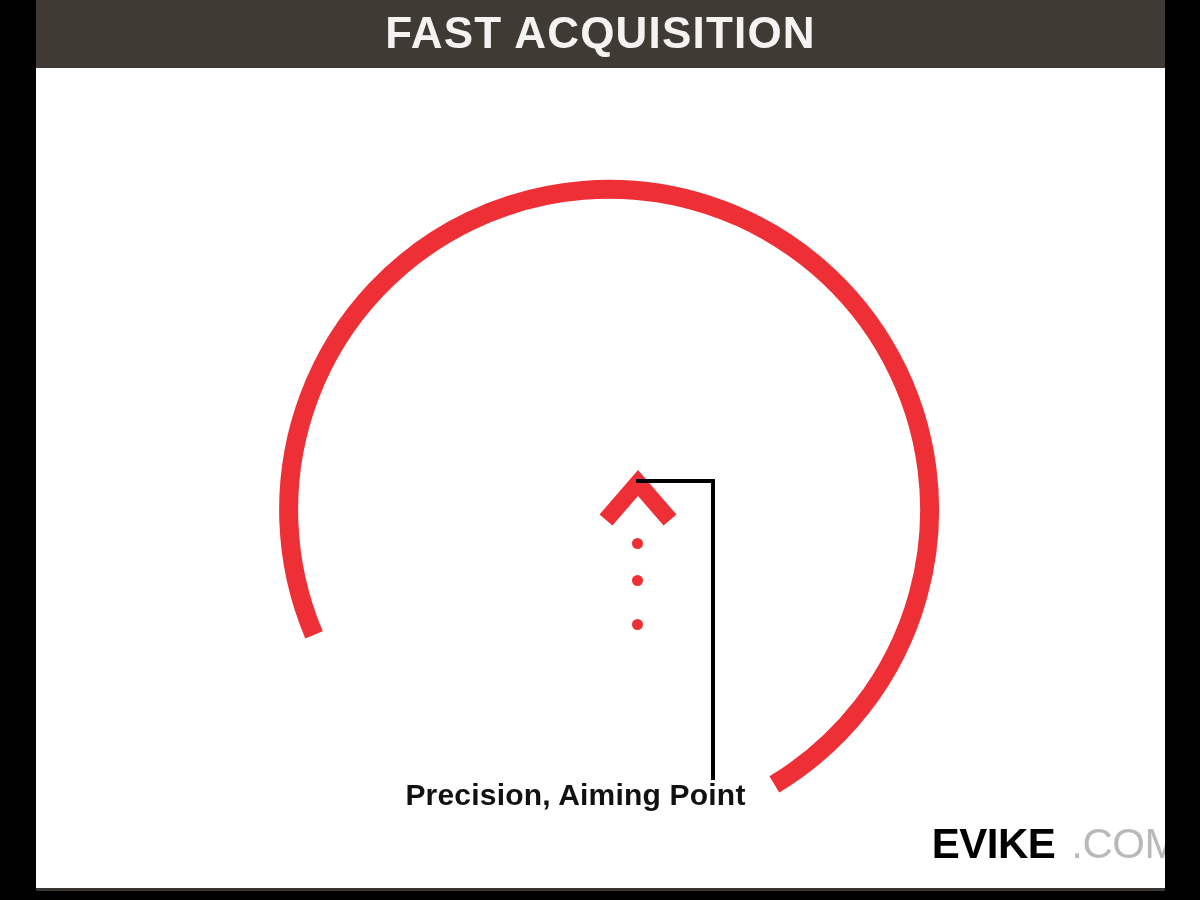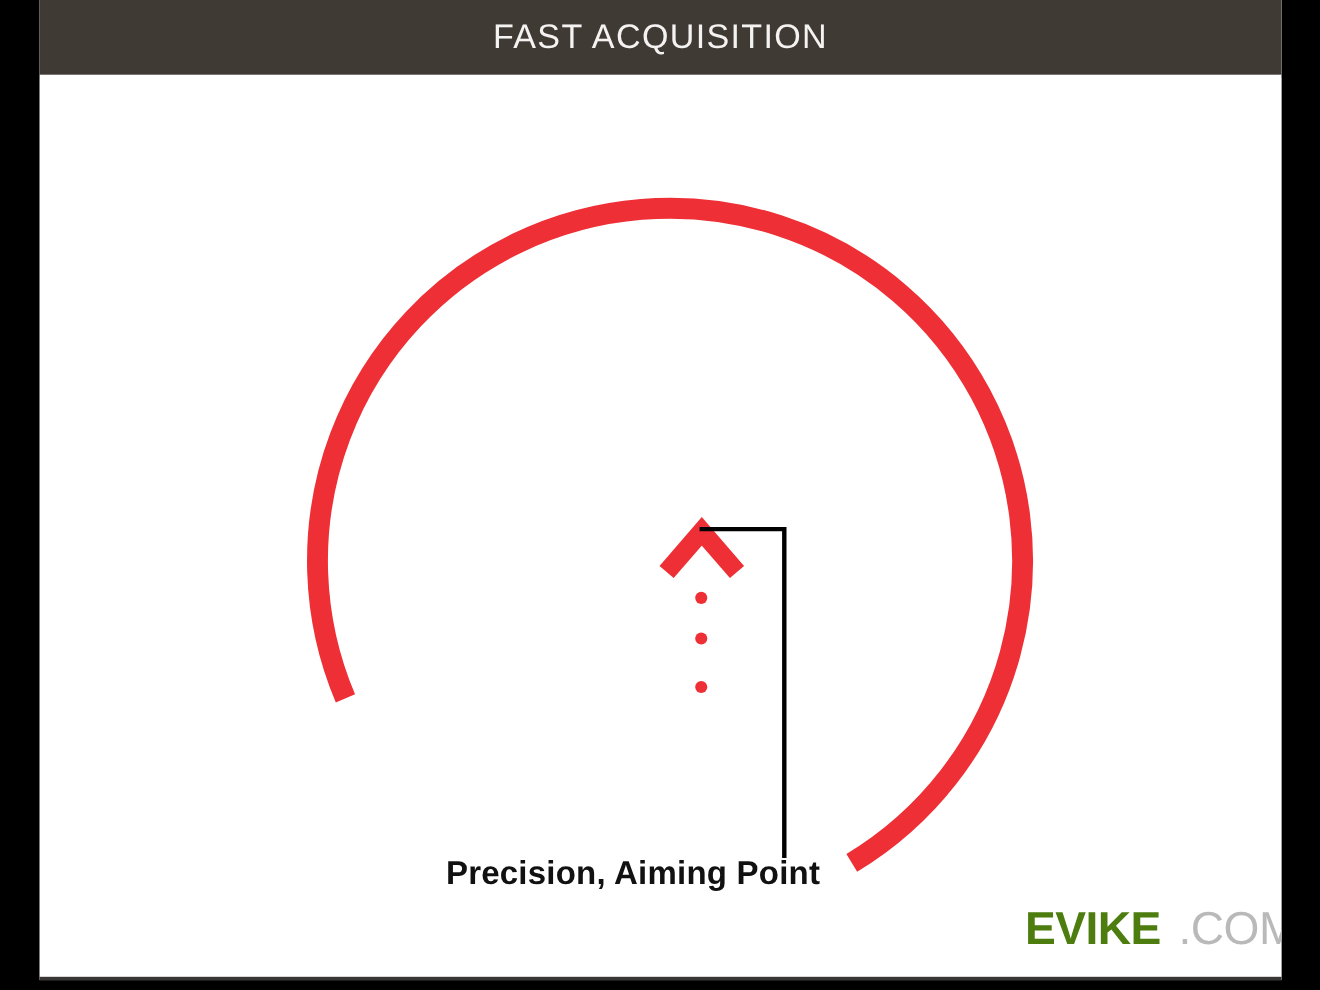--- a/index.html
+++ b/index.html
@@ -49,22 +49,22 @@
     position: absolute;
     left: 0;
     top: 68px;
     width: 1129px;
     height: 3px;
     background: #2a2623;
   }
   #title-text {
     color: #f4f3f1;
     font-family: "Liberation Sans", sans-serif;
-    font-size: 31px;
-    font-weight: 400;
+    font-size: 44px;
+    font-weight: 700;
     letter-spacing: 1.2px;
     line-height: 1;
     white-space: nowrap;
     margin-top: -2px;
   }
 
   
   #diagram {
     position: absolute;
     left: 0;
@@ -155,21 +155,21 @@
         <circle cx="601.5" cy="475.5" r="5.5" fill="#ee2f35"></circle>
         <circle cx="601.5" cy="512.5" r="5.5" fill="#ee2f35"></circle>
         <circle cx="601.5" cy="556.5" r="5.5" fill="#ee2f35"></circle>
 
         <path id="leader-line" d="M 600 413 L 677 413 L 677 712" fill="none" stroke="#000000" stroke-width="4" stroke-linecap="butt" stroke-linejoin="miter"></path>
       </svg>
 
       <div id="callout-label" style="color: rgb(17, 17, 17);">Precision, Aiming Point</div>
 
       <div id="watermark">
-        <span class="wm-brand" style="color: #4d7c0f;">EVIKE</span><span class="wm-tld" style="color: rgb(185, 185, 185);">.COM</span>
+        <span class="wm-brand" style="color: #000000;">EVIKE</span><span class="wm-tld" style="color: rgb(185, 185, 185);">.COM</span>
       </div>
 
     </div>
 
   </div>
 
   <div id="slide-bottom-rule"></div>
 
 </div>
 

